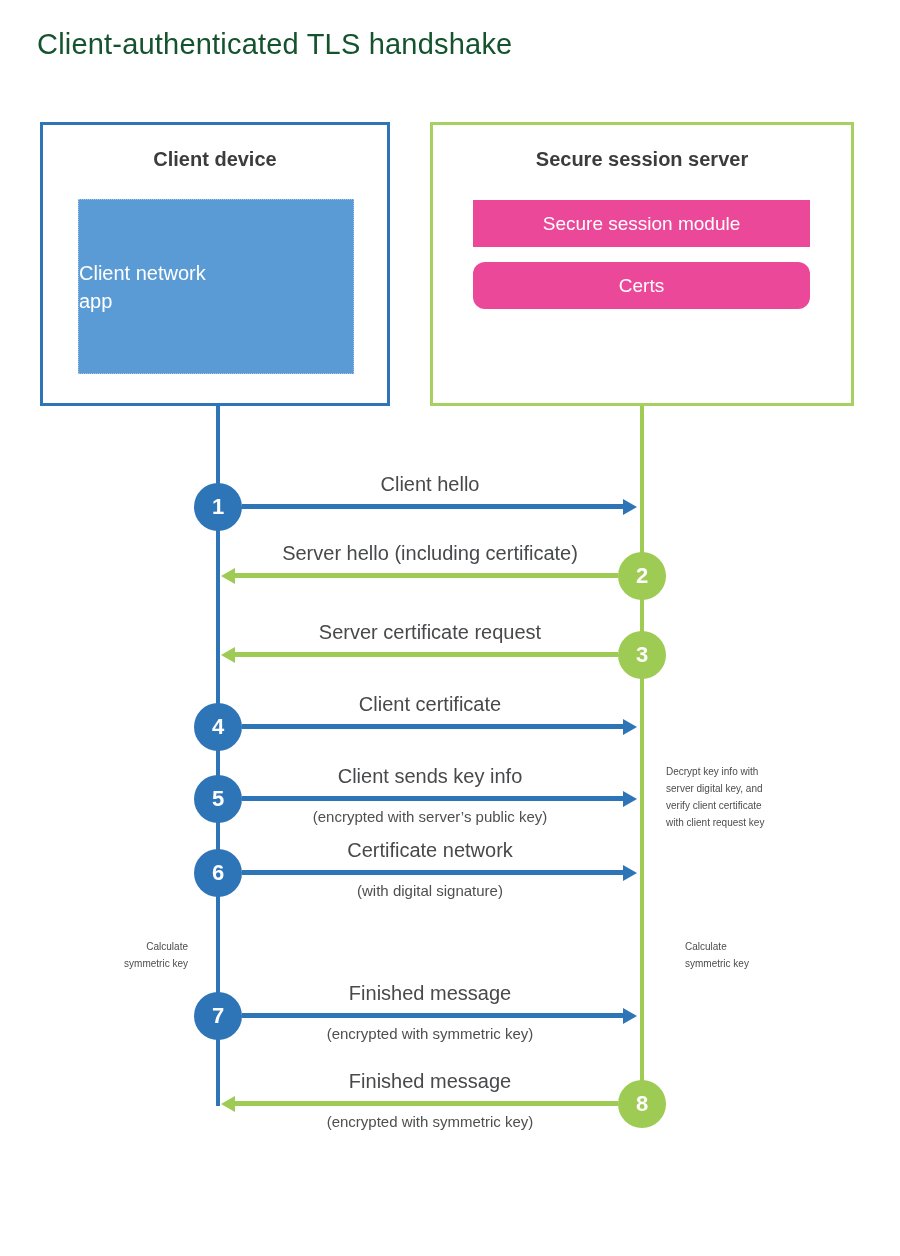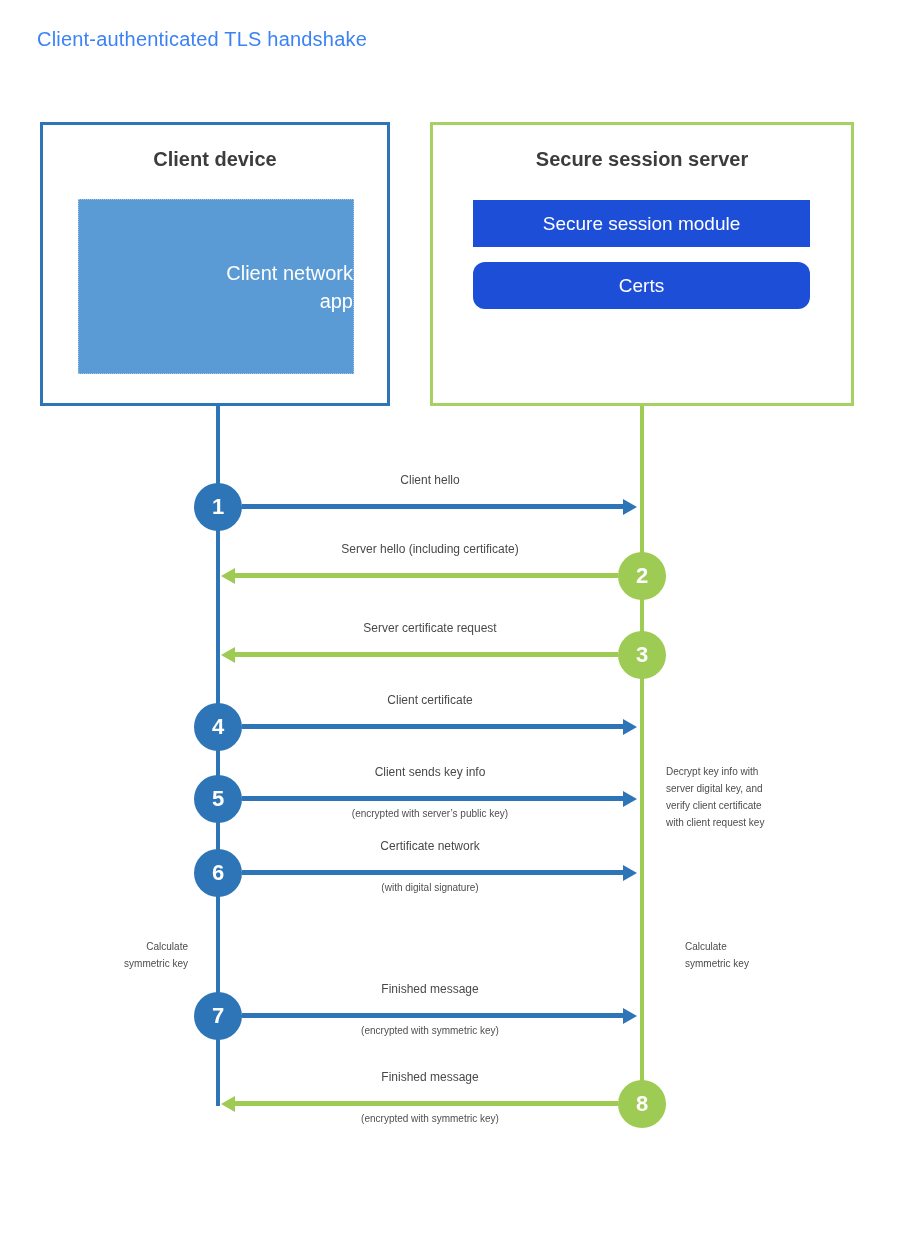--- a/index.html
+++ b/index.html
@@ -1,32 +1,32 @@
 <!DOCTYPE html>
 <html><head>
 <meta charset="utf-8">
 <style>
   html,body{margin:0;padding:0;background:#ffffff;}
   body{font-family:"Liberation Sans","DejaVu Sans",sans-serif;}
   #canvas{position:relative;width:900px;height:1256px;background:#ffffff;overflow:hidden;}
 
   
-  .page-title{position:absolute;left:37px;top:28px;font-size:20px;font-weight:400;color:#3b82f6;letter-spacing:.2px;}
+  .page-title{position:absolute;left:37px;top:28px;font-size:29px;font-weight:400;color:#14532d;letter-spacing:.2px;}
 
   
   .actor-box{position:absolute;top:122px;height:284px;background:#fff;box-sizing:border-box;}
   .client-box{left:40px;width:350px;border:3px solid #2e75b8;}
   .server-box{left:430px;width:424px;border:3px solid #a6d05f;}
   .actor-title{margin-top:23px;text-align:center;font-size:20px;font-weight:bold;color:#3b3c3e;}
 
   .app-rect{position:absolute;left:78px;top:199px;width:276px;height:175px;background:#5b9bd5;
     border:1px dotted #9fc3e6;box-sizing:border-box;display:flex;flex-direction:column;
-    align-items:flex-end;justify-content:center;color:#fff;font-size:20px;line-height:28px;}
+    align-items:flex-start;justify-content:center;color:#fff;font-size:20px;line-height:28px;}
 
-  .module-bar{position:absolute;left:473px;width:337px;height:47px;background:#1d4ed8;
+  .module-bar{position:absolute;left:473px;width:337px;height:47px;background:#ec4899;
     display:flex;align-items:center;justify-content:center;color:#fff;font-size:19px;}
   .bar-1{top:200px;} .bar-2{top:262px;border-radius:12px;} .bar-3{top:324px;}
 
   
   .lifeline{position:absolute;top:406px;width:4px;}
   .lifeline.blue{left:216px;height:700px;background:#2e75b8;}
   .lifeline.green{left:640px;height:698px;background:#9ecb53;}
 
   
   .row{position:absolute;left:0;top:0;width:900px;height:0;}
@@ -42,23 +42,23 @@
   .arrow.blue{color:#2e75b8;}
   .arrow.green{color:#9ecb53;}
   .arrow.right{left:242px;width:382px;}
   .arrow.left{left:234px;width:384px;}
   .arrow::after{content:"";position:absolute;top:-5.5px;width:0;height:0;
     border-top:8px solid transparent;border-bottom:8px solid transparent;}
   .arrow.right::after{right:-13px;border-left:14px solid currentColor;}
   .arrow.left::after{left:-13px;border-right:14px solid currentColor;}
 
   .msg-label{position:absolute;left:230px;width:400px;top:calc(var(--cy) - 34px);
-    text-align:center;font-size:12px;color:#48494b;}
+    text-align:center;font-size:20px;color:#48494b;}
   .sub-label{position:absolute;left:230px;width:400px;top:calc(var(--cy) + 9px);
-    text-align:center;font-size:10px;color:#4e4f51;}
+    text-align:center;font-size:15px;color:#4e4f51;}
 
   
   .side-note{position:absolute;font-size:10px;line-height:17px;color:#4b4c4e;}
   .note-decrypt{left:666px;top:763px;width:176px;text-align:left;}
   .calc-left{left:58px;top:938px;width:130px;text-align:right;}
   .calc-right{left:685px;top:938px;width:130px;text-align:left;}
 </style>
 </head>
 <body>
 

